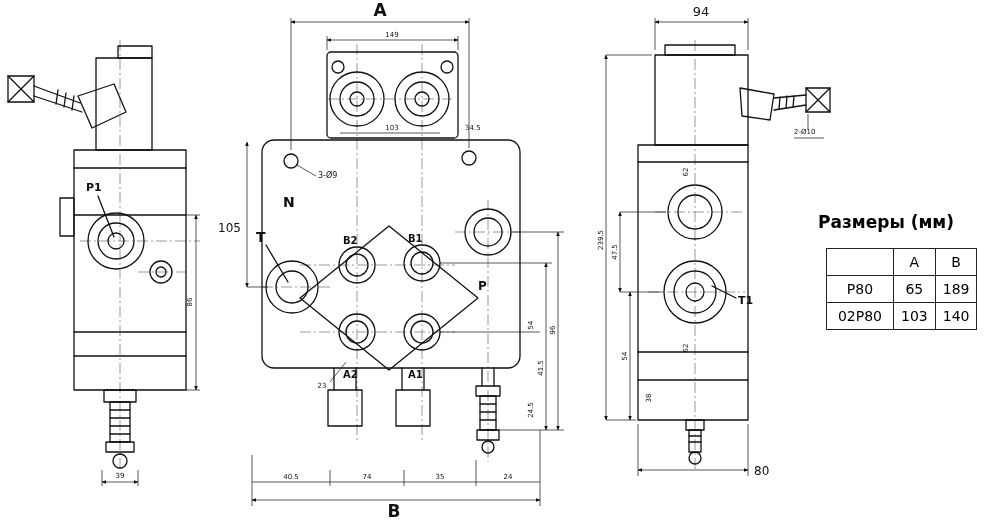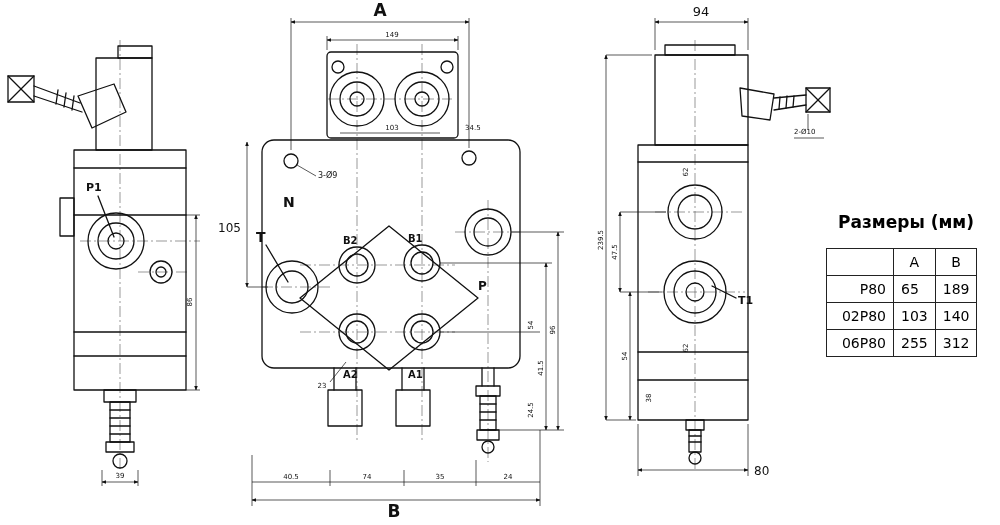--- a/index.html
+++ b/index.html
@@ -17,37 +17,36 @@
     left: 818px;
     top: 212px;
     width: 176px;
   }
   .table-title {
     font-size: 17px;
     font-weight: bold;
     color: #000;
     margin-bottom: 16px;
     white-space: nowrap;
-    margin-left: 20px;
   }
   table.dims {
     border-collapse: collapse;
     margin-left: 8px;
     font-size: 14px;
     color: #000;
   }
   table.dims th, table.dims td {
     border: 1px solid #222;
     padding: 3px 7px;
     height: 20px;
     background: #fff;
   }
   table.dims th { font-weight: normal; text-align: center; min-width: 26px; }
-  table.dims td:first-child { text-align: right; min-width: 52px; }
-  table.dims td { text-align: left; }
+  table.dims td:first-child { text-align: center; min-width: 52px; }
+  table.dims td { text-align: center; }
   text { fill: #111; }
 </style>
 </head>
 <body>
 
 <div id="canvas">
 
   <svg id="drawing-svg" width="1000" height="525" viewBox="0 0 1000 525">
     <defs>
       <marker id="arr" viewBox="0 0 10 10" refX="9" refY="5" markerWidth="7" markerHeight="7" orient="auto-start-reverse">
@@ -282,22 +281,17 @@
         <tr>
           <td>P80</td>
           <td>65</td>
           <td>189</td>
         </tr>
         <tr>
           <td>02P80</td>
           <td>103</td>
           <td>140</td>
         </tr>
-        <tr>
-          <td>06P80</td>
-          <td>255</td>
-          <td>312</td>
-        </tr>
       </tbody>
     </table>
   </div>
 
 </div>
 
 </body></html>

